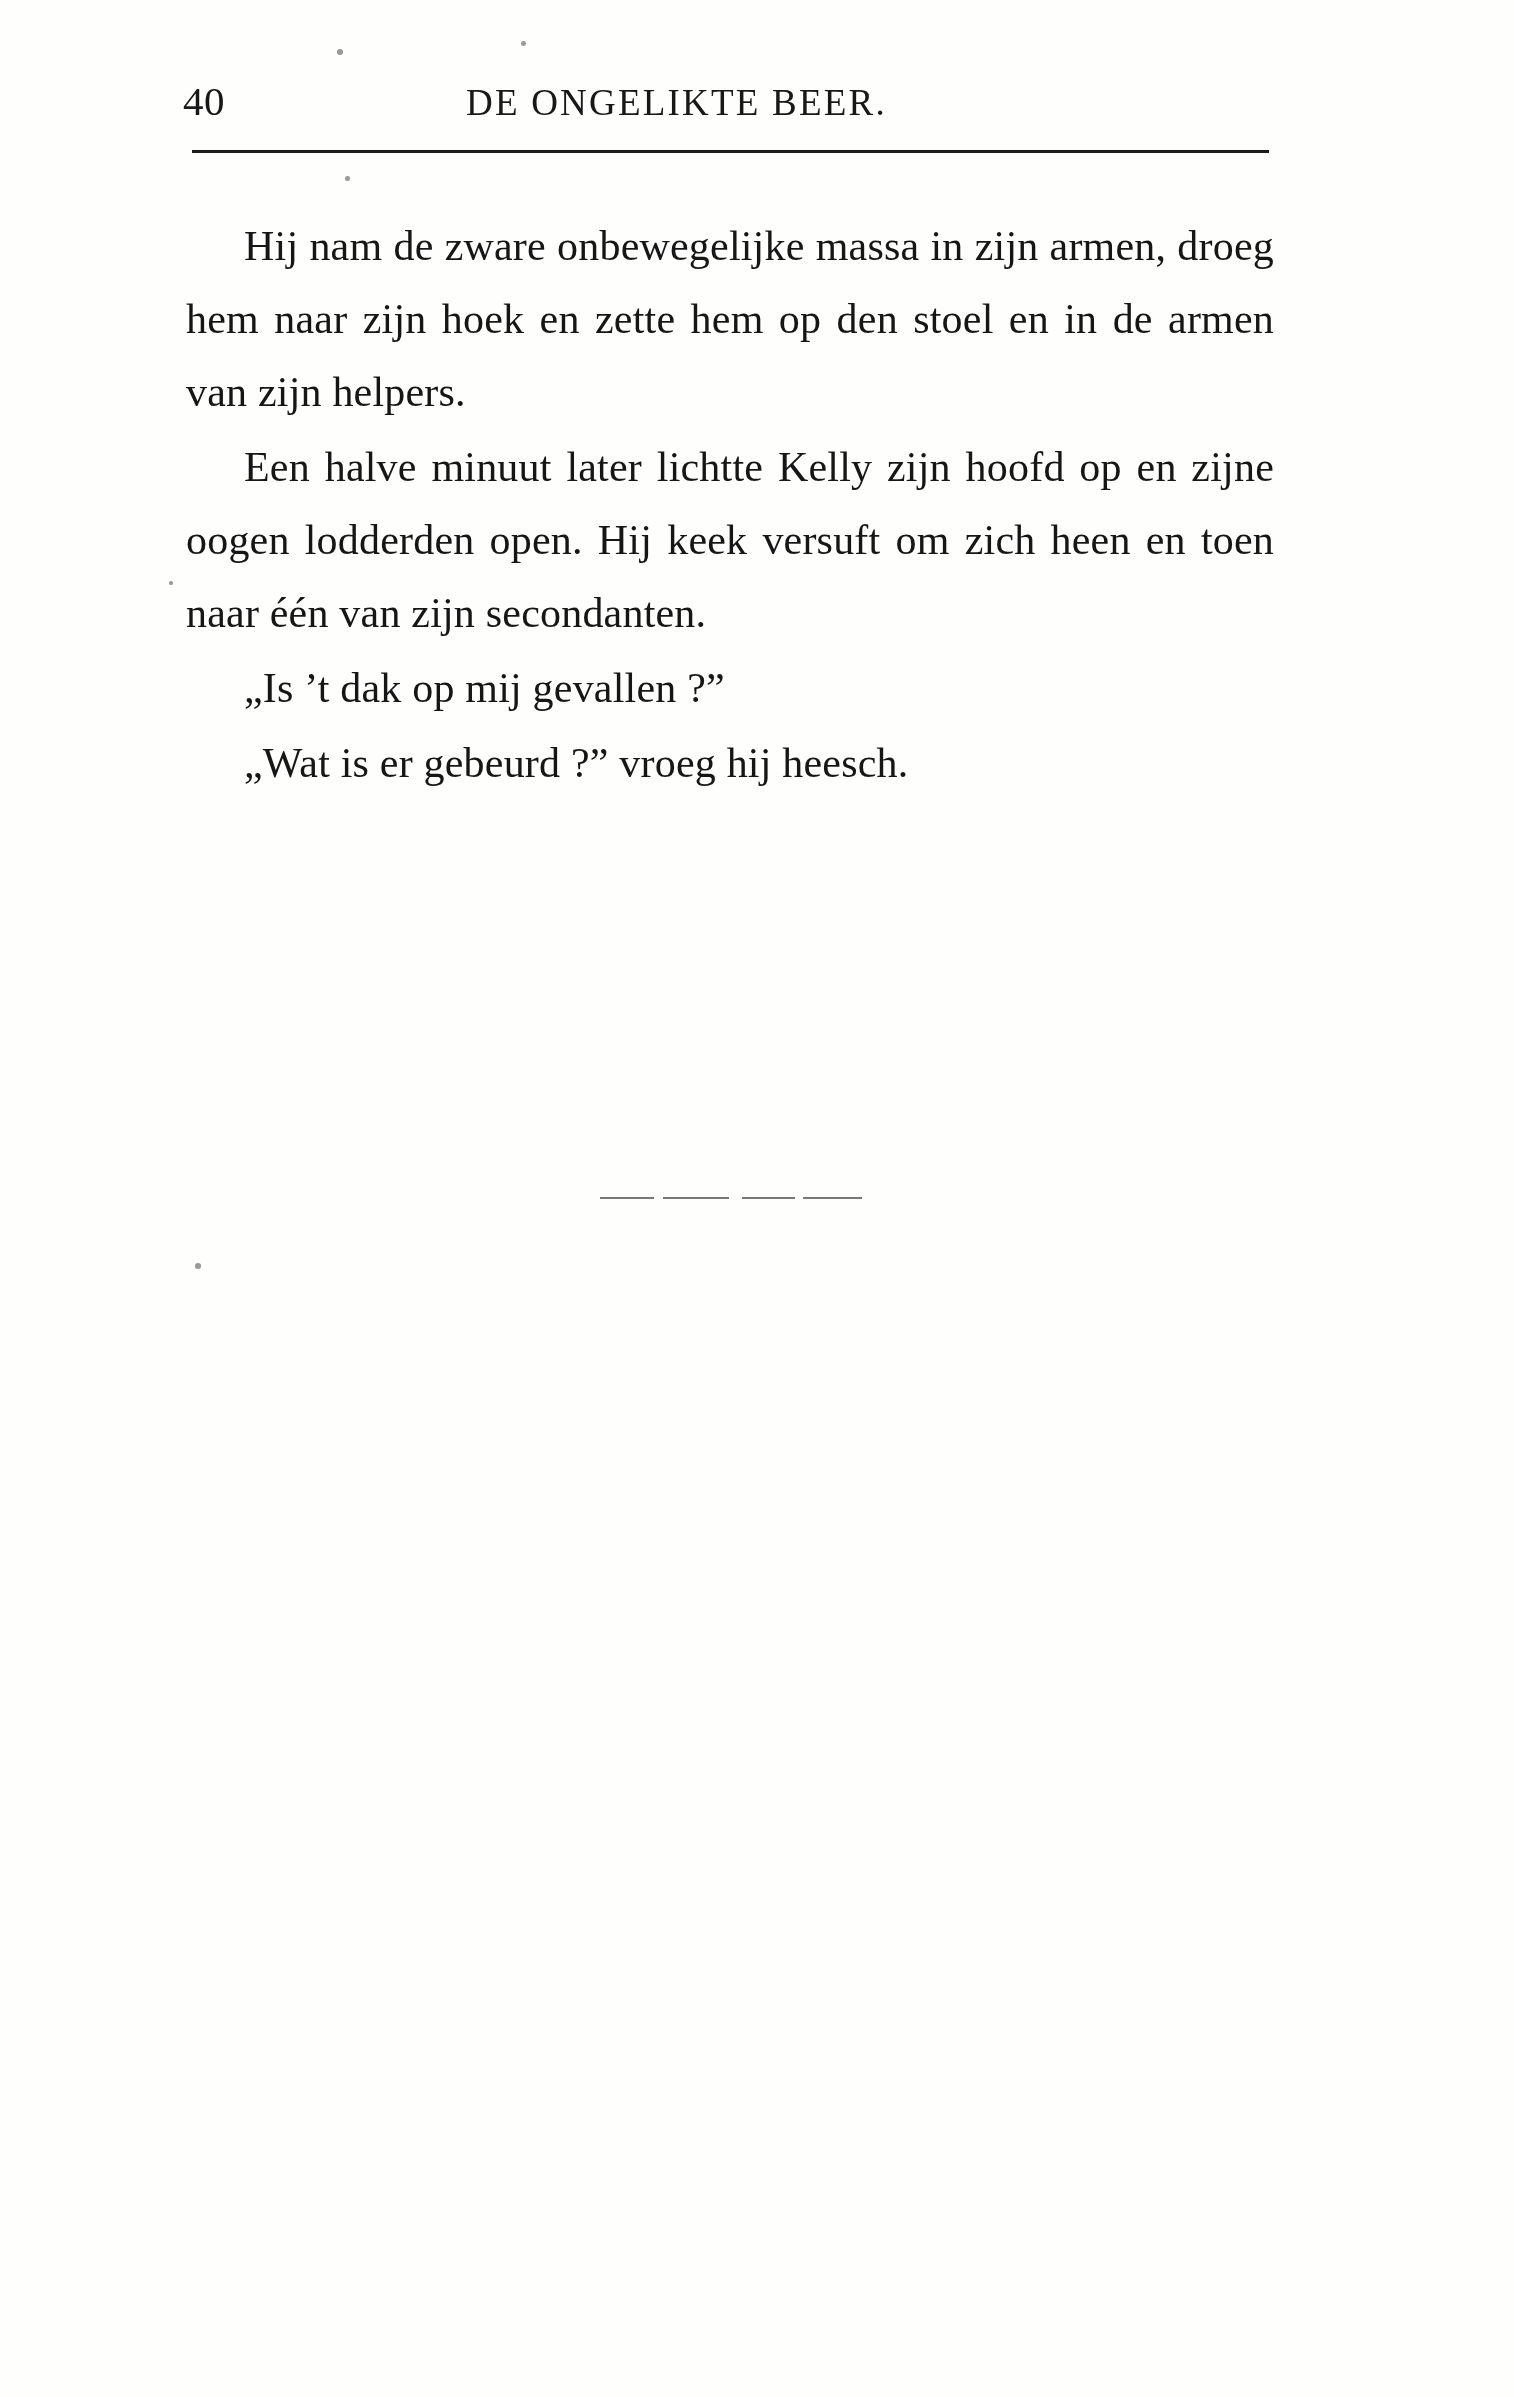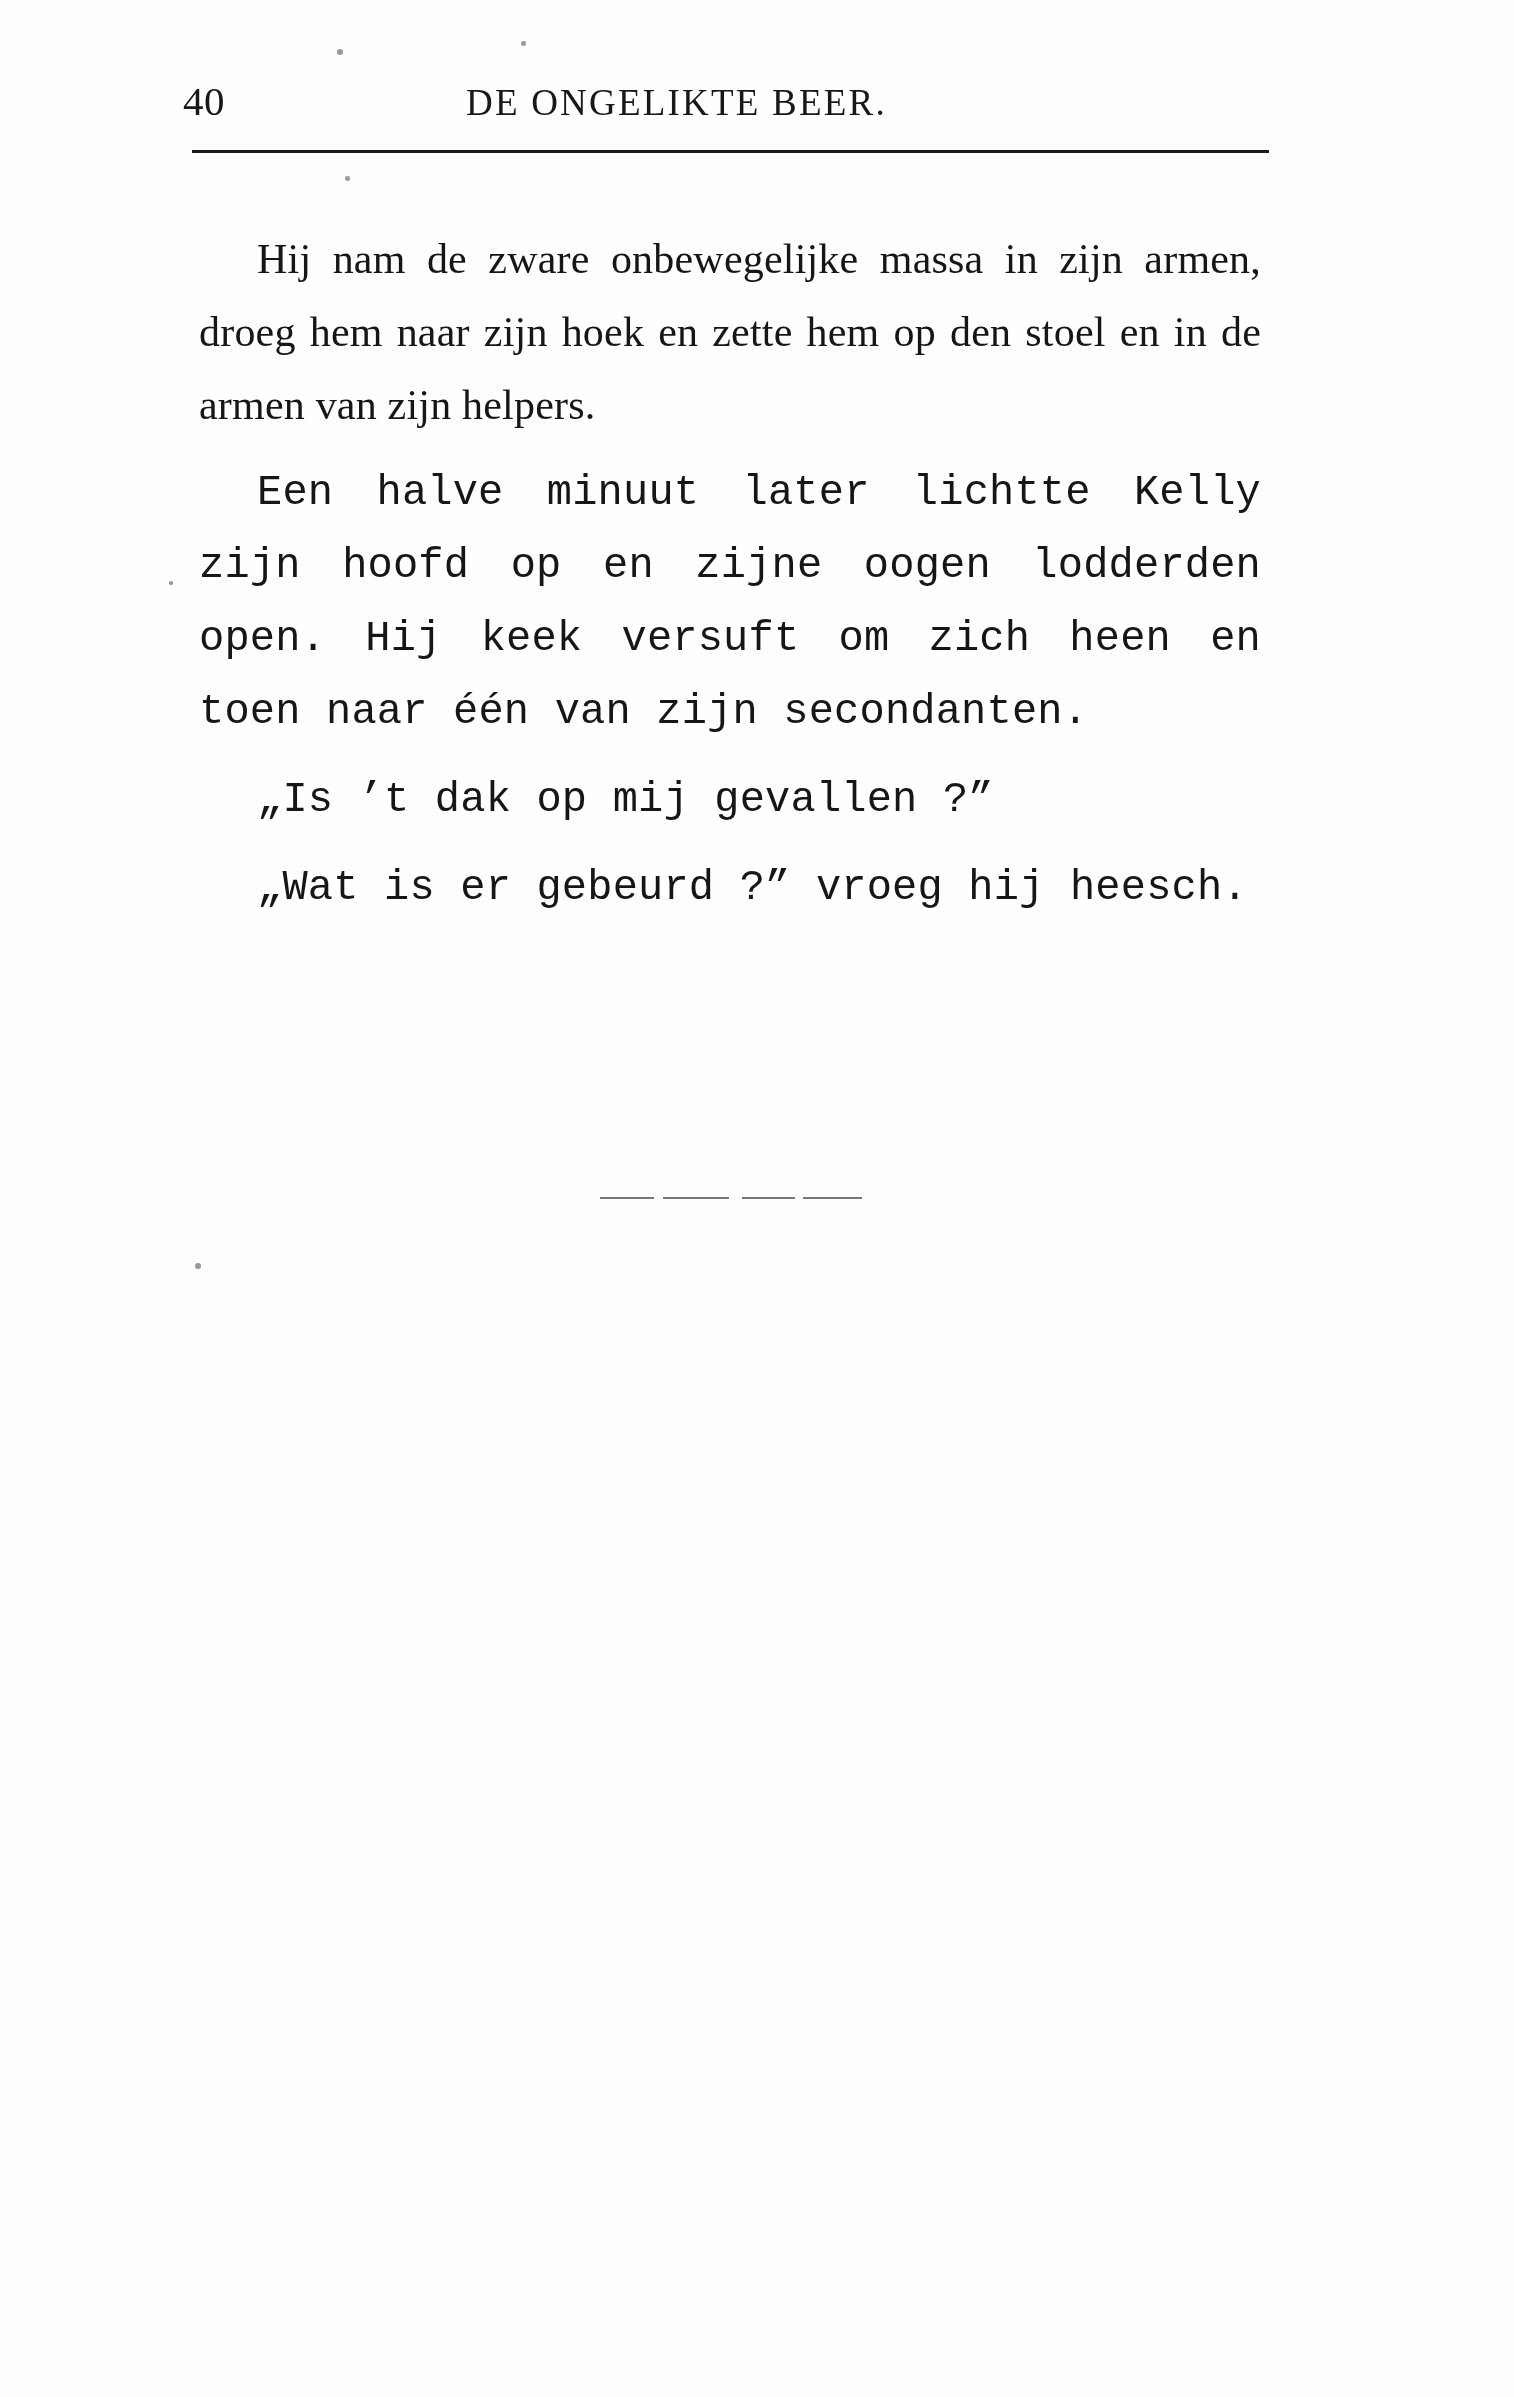--- a/index.html
+++ b/index.html
@@ -85,36 +85,35 @@
     border-radius: 50%;
   }
   
   .body-block {
     position: absolute;
     left: 184px;
     top: 208px;
     width: 1092px;
   }
   p.para {
-    margin: 15px;
+    margin: 2px;
     font-size: 42px;
     line-height: 73px;
     text-align: justify;
     text-indent: 58px;
     letter-spacing: 0.2px;
     color: #161616;
     -webkit-hyphens: none;
     hyphens: none;
   }
   p.para.last-short {
     text-align: left;
   }
   p.para + p.para {
     margin-top: 0;
-    font-family: Liberation Mono, monospace;
   }
   
   .tail-rule {
     position: absolute;
     left: 600px;
     top: 1197px;
     width: 262px;
     height: 1.9px;
     background: #4a4a48;
     opacity: 0.75;

